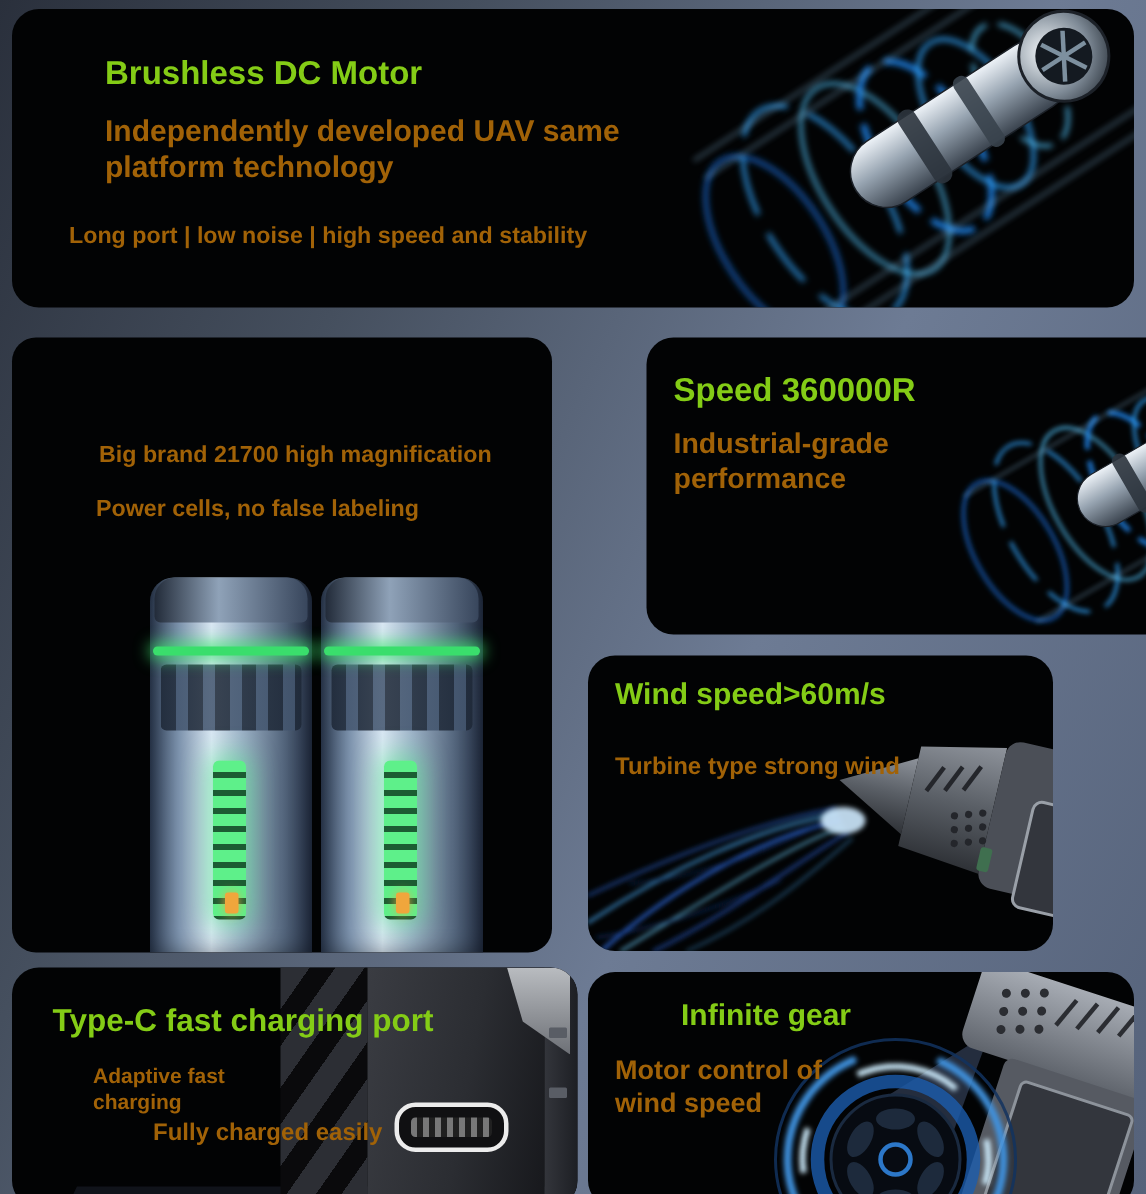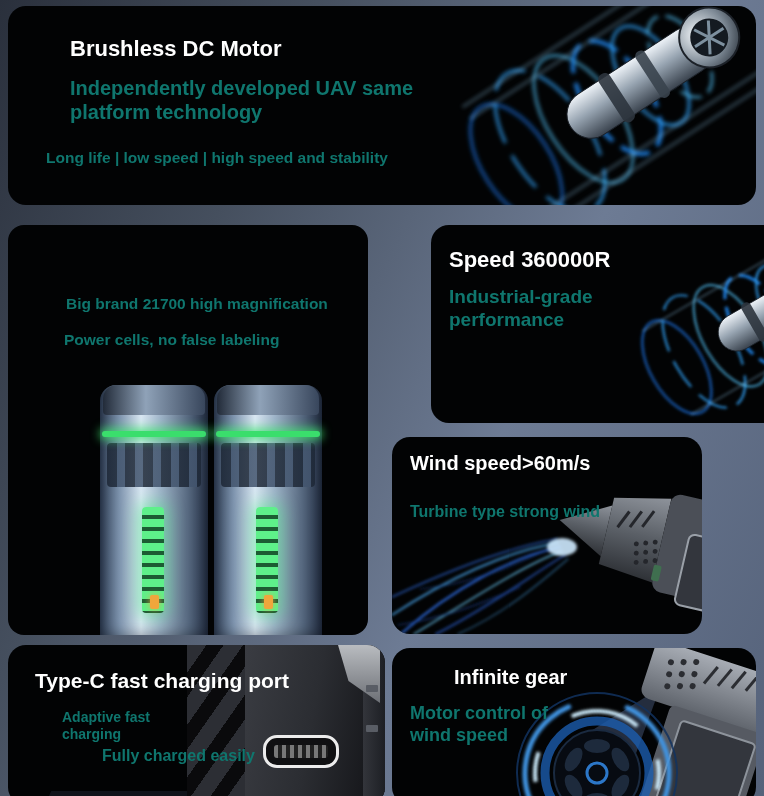--- a/index.html
+++ b/index.html
@@ -10,22 +10,22 @@
   }
   .panel{position:absolute;background:#020304;border-radius:18px;overflow:hidden;}
   #p-motor   {left:8px;  top:6px;   width:748px;height:199px;}
   #p-battery {left:8px;  top:225px; width:360px;height:410px;border-radius:16px;}
   #p-speed   {left:392px;top:225px; width:420px;height:198px;margin-left:39px;}
   #p-wind    {left:392px;top:437px; width:310px;height:197px;}
   #p-charging{left:8px;  top:645px; width:377px;height:160px;}
   #p-gear    {left:392px;top:648px; width:364px;height:157px;}
 
   .txt{position:absolute;z-index:5;}
-  .blue{color:#ffffff;}
-  .white{color:#0f766e;}
+  .blue{color:#84cc16;}
+  .white{color:#a16207;}
 
   
   #p-motor .heading{left:62px;top:30px;font-size:22px;}
   #p-motor .sub{left:62px;top:70px;width:352px;font-size:20px;line-height:24px;}
   #p-motor .tag{left:38px;top:143px;font-size:15.5px;}
 
   
   #p-battery .l1{left:58px;top:70px;font-size:15.5px;}
   #p-battery .l2{left:56px;top:106px;font-size:15.5px;}
 
@@ -83,21 +83,21 @@
     transform:skewX(-25deg);}
 </style>
 </head>
 <body>
 
 <div class="canvas">
 
   <section class="panel" id="p-motor">
     <div class="txt heading blue">Brushless DC Motor</div>
     <div class="txt sub white">Independently developed UAV same platform technology</div>
-    <div class="txt tag white">Long life | low speed | high speed and stability</div>
+    <div class="txt tag white">Long port | low noise | high speed and stability</div>
 
     <svg class="art" style="right:0;top:0;" width="310" height="199" viewBox="0 0 310 199">
       <defs>
         <linearGradient id="metalV" x1="0" y1="0" x2="0" y2="1">
           <stop offset="0" stop-color="#eef3f8"></stop>
             <stop offset="0.45" stop-color="#97a4b1"></stop>
             <stop offset="1" stop-color="#39424d"></stop>
         </linearGradient>
         <radialGradient id="capG" cx="0.35" cy="0.35" r="0.8">
           <stop offset="0" stop-color="#f4f8fb"></stop>

